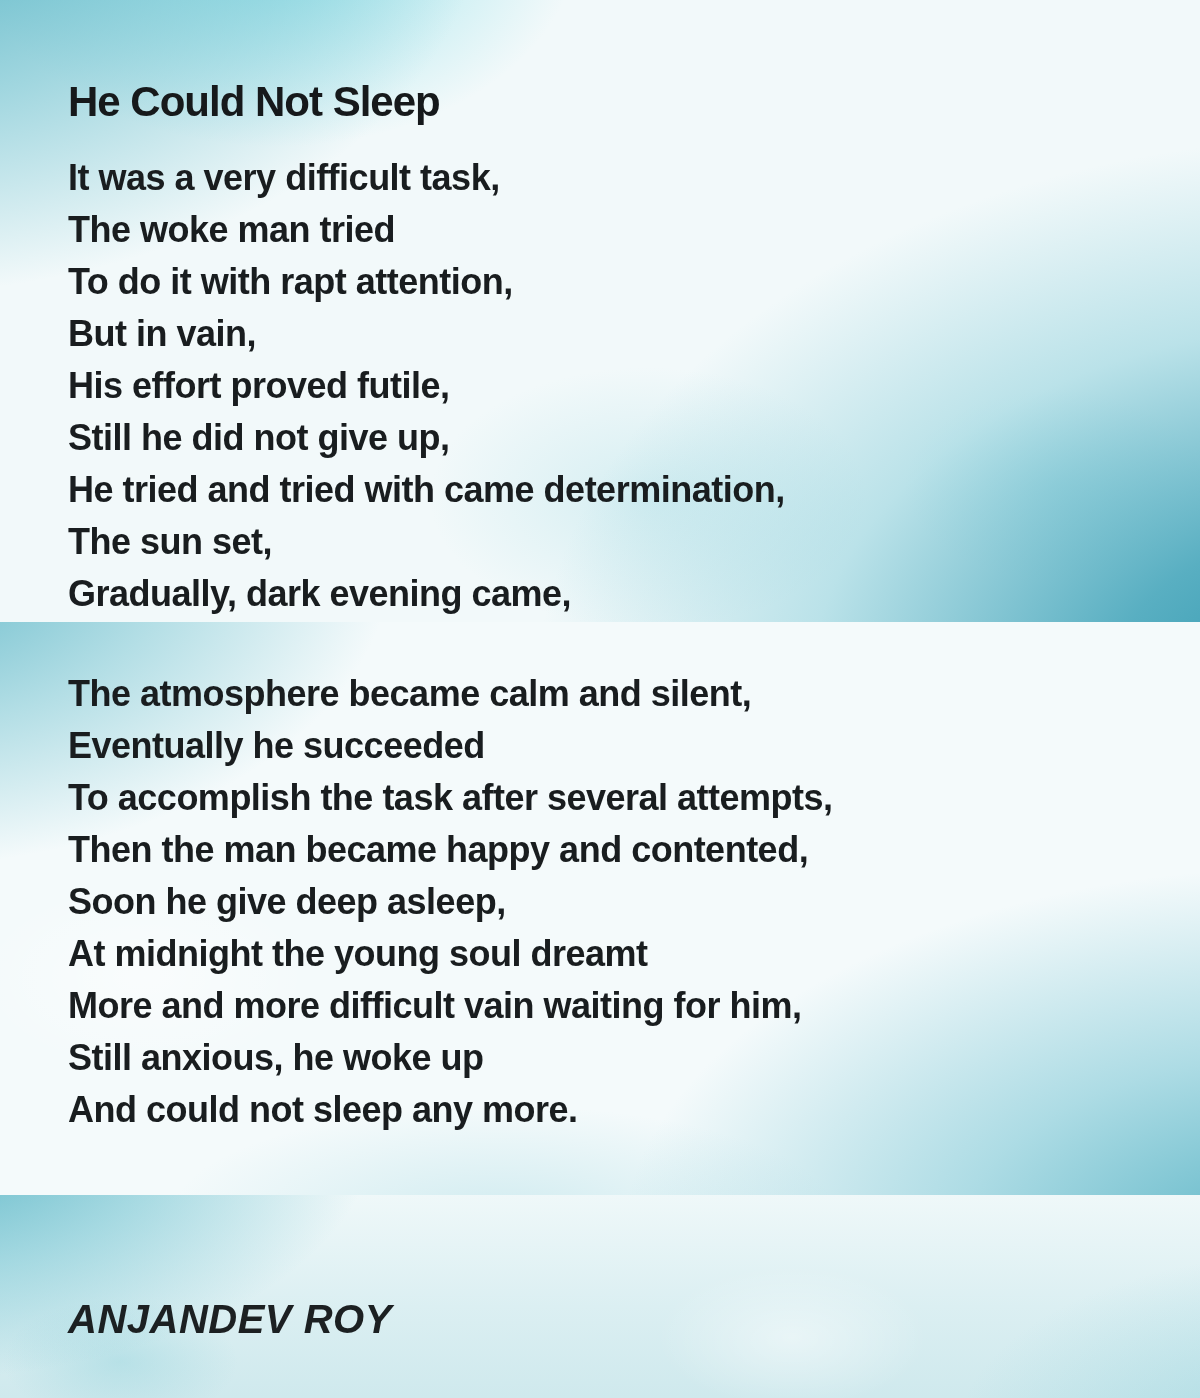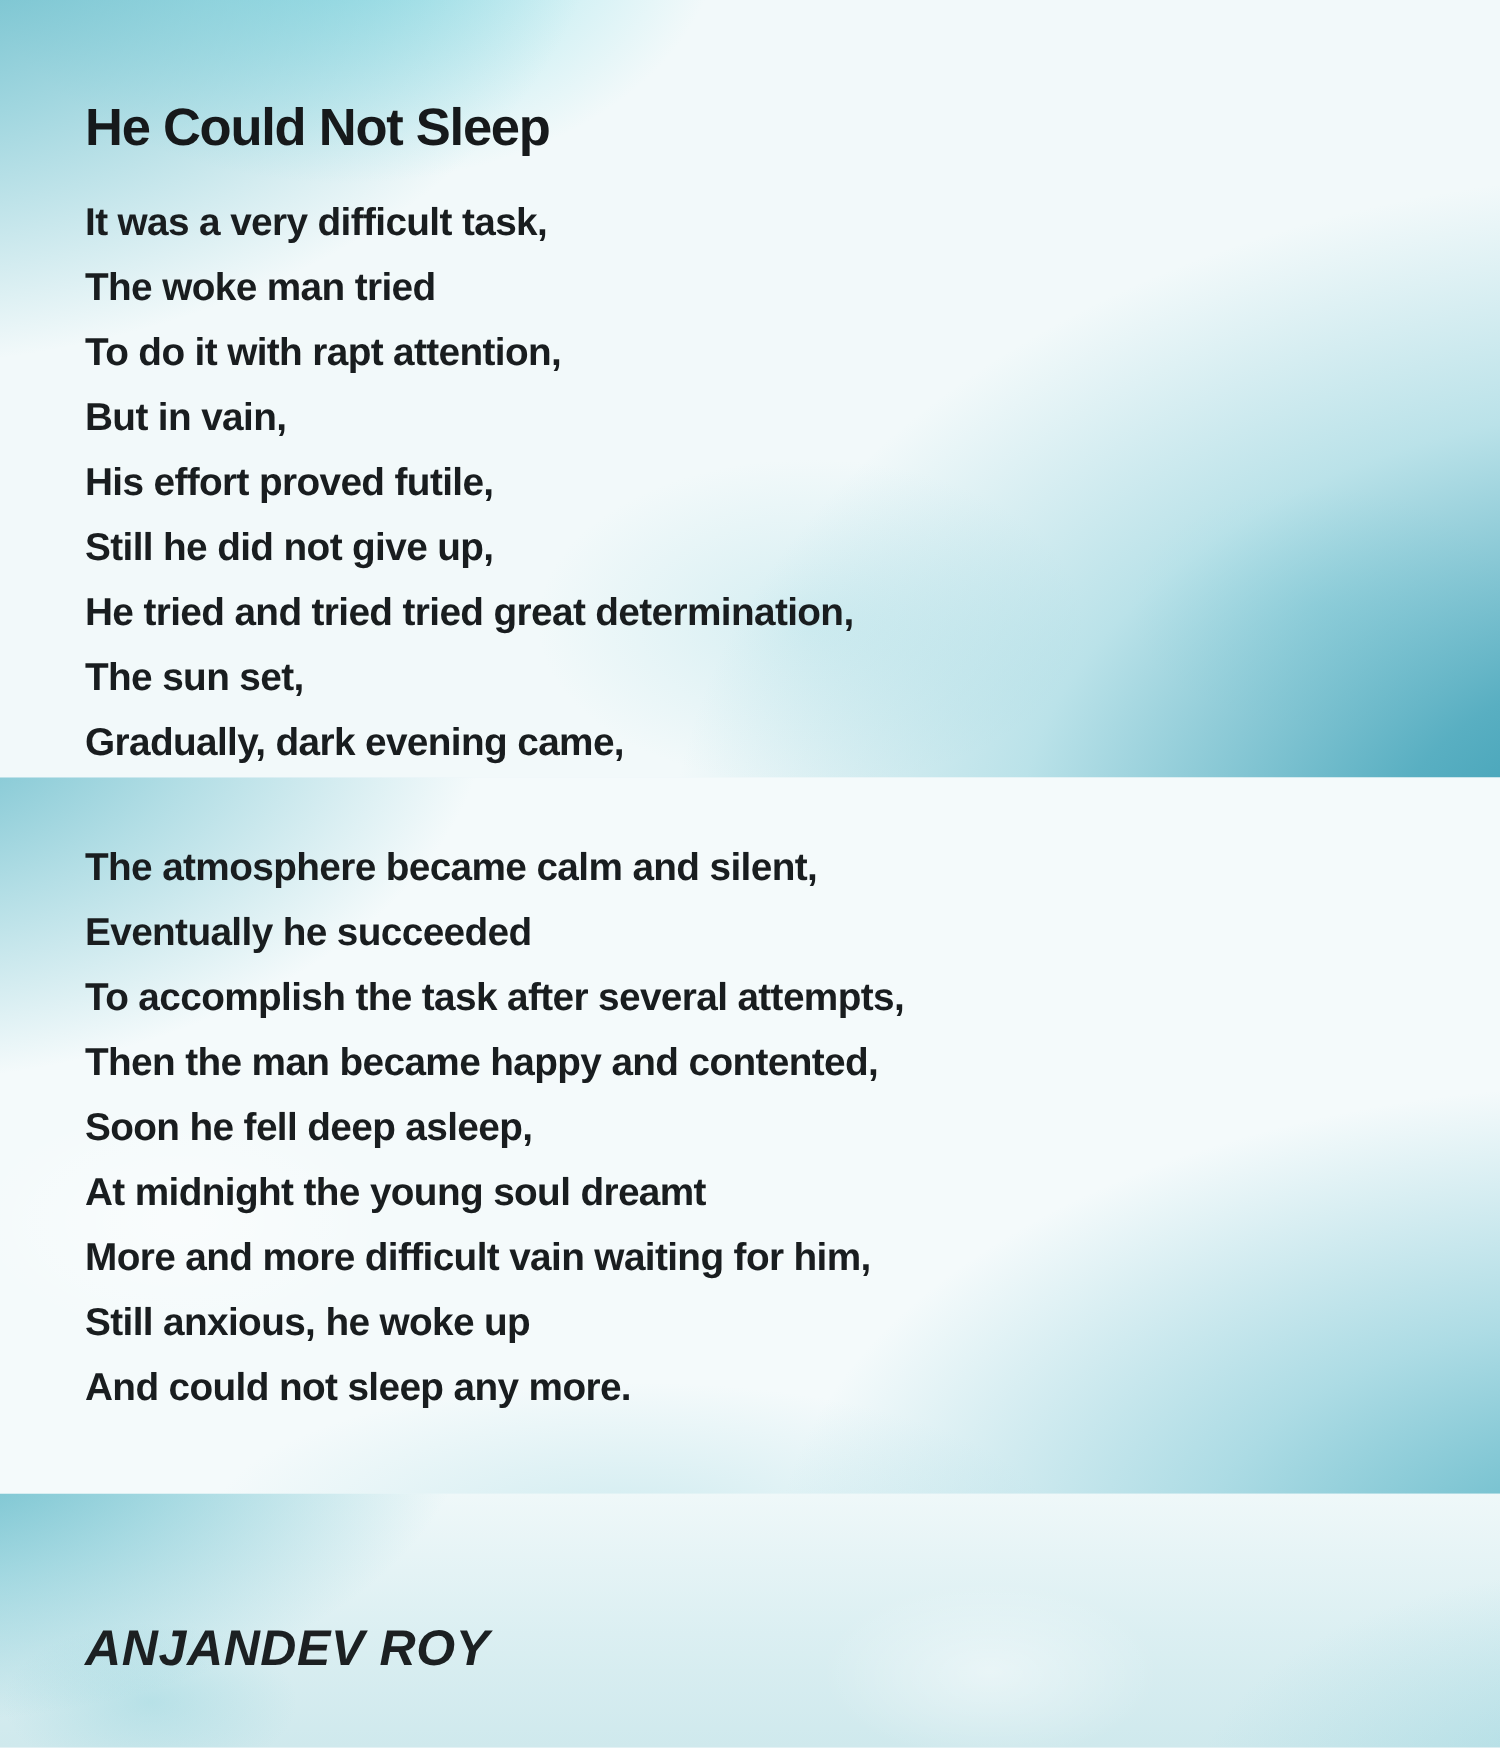--- a/index.html
+++ b/index.html
@@ -49,21 +49,21 @@
   .poem-title {
     position: absolute; left: 68px; top: 52px;
     font-size: 42px; font-weight: 700; line-height: 44px;
     letter-spacing: -1px; color: #16191b;
     white-space: nowrap;
   }
   .stanza { position: absolute; left: 68px; }
   .stanza-1 { top: 152px; }
   .stanza-2 { top: 668px; }
   .poem-line {
-    font-size: 31px; font-weight: 700; line-height: 52px;
+    font-size: 36px; font-weight: 700; line-height: 52px;
     letter-spacing: -0.5px; color: #191d1f;
     white-space: nowrap;
   }
   .author-signature {
     position: absolute; left: 68px; top: 1295px;
     font-size: 40px; font-style: italic; font-weight: 700;
     line-height: 48px; letter-spacing: 0.5px; color: #1c2022;
     white-space: nowrap;
   }
 </style>
@@ -80,31 +80,31 @@
 
     <h1 class="poem-title">He Could Not Sleep</h1>
 
     <div class="stanza stanza-1">
       <div class="poem-line">It was a very difficult task,</div>
       <div class="poem-line">The woke man tried</div>
       <div class="poem-line">To do it with rapt attention,</div>
       <div class="poem-line">But in vain,</div>
       <div class="poem-line">His effort proved futile,</div>
       <div class="poem-line">Still he did not give up,</div>
-      <div class="poem-line">He tried and tried tried great determination,</div>
+      <div class="poem-line">He tried and tried with came determination,</div>
       <div class="poem-line">The sun set,</div>
       <div class="poem-line">Gradually, dark evening came,</div>
     </div>
 
     <div class="stanza stanza-2">
       <div class="poem-line">The atmosphere became calm and silent,</div>
       <div class="poem-line">Eventually he succeeded</div>
       <div class="poem-line">To accomplish the task after several attempts,</div>
       <div class="poem-line">Then the man became happy and contented,</div>
-      <div class="poem-line">Soon he fell deep asleep,</div>
+      <div class="poem-line">Soon he give deep asleep,</div>
       <div class="poem-line">At midnight the young soul dreamt</div>
       <div class="poem-line">More and more difficult vain waiting for him,</div>
       <div class="poem-line">Still anxious, he woke up</div>
       <div class="poem-line">And could not sleep any more.</div>
     </div>
 
     <div class="author-signature">ANJANDEV ROY</div>
 
   </div>
 </div>

